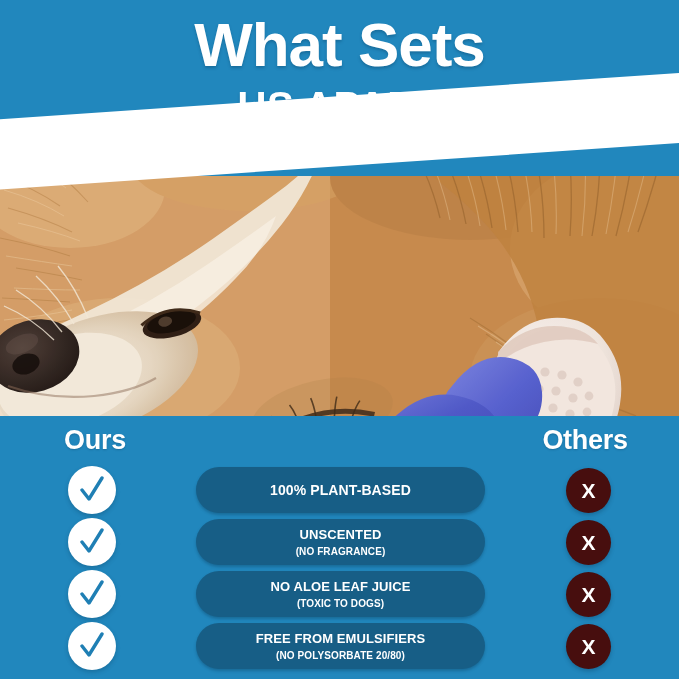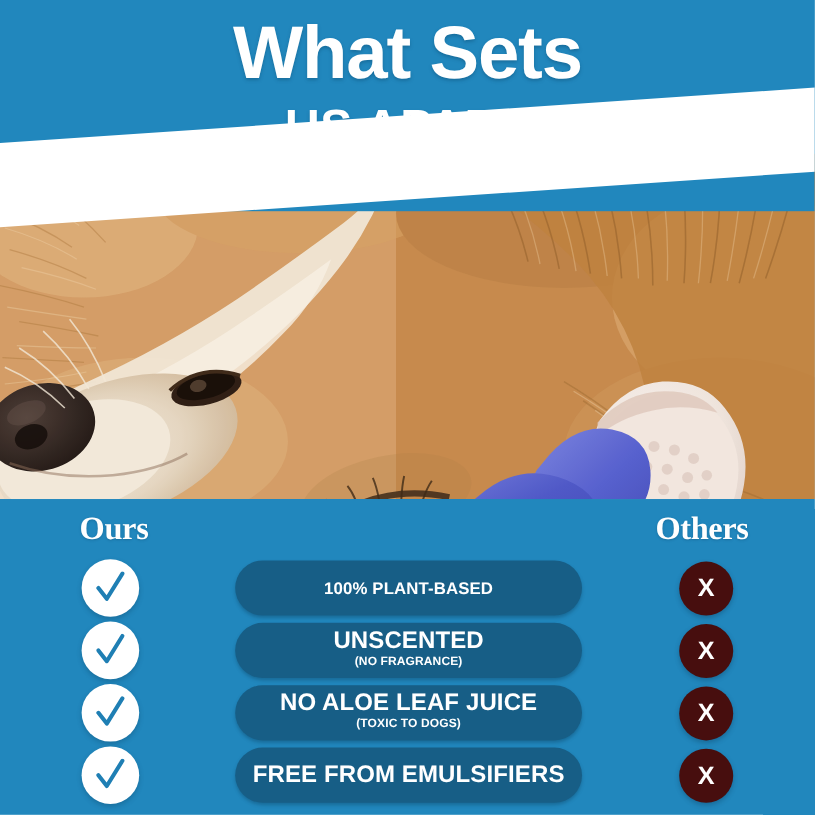--- a/index.html
+++ b/index.html
@@ -91,21 +91,20 @@
   }
   .col-head {
     position: absolute;
     color: #ffffff;
     font-size: 27px;
     line-height: 32px;
     font-weight: bold;
     text-align: center;
     letter-spacing: -0.3px;
     text-shadow: 0 1px 2px rgba(10,55,90,0.3);
-    font-family: Liberation Serif, serif;
   }
   .col-head.ours     { left: 20px;  width: 150px; }
   .col-head.features { left: 190px; width: 310px; }
   .col-head.others   { left: 510px; width: 150px; }
 
   .row {
     position: absolute;
     left: 0;
     width: 679px;
     height: 52px;
@@ -140,21 +139,21 @@
     background: #175e86;
     box-shadow: 0 2px 3px rgba(8,45,72,0.3);
     display: flex;
     flex-direction: column;
     align-items: center;
     justify-content: center;
     box-sizing: border-box;
   }
   .pill .main {
     color: #ffffff;
-    font-size: 20px;
+    font-size: 13px;
     line-height: 19px;
     font-weight: bold;
     letter-spacing: 0.1px;
     text-align: center;
     white-space: nowrap;
   }
   .pill .sub {
     color: #ffffff;
     font-size: 10px;
     line-height: 15px;
@@ -482,20 +481,21 @@
     </div>
 
     <div class="row r3">
       <div class="check-circle">
         <svg width="26" height="28" viewBox="0 0 26 28">
           <path d="M3 14 L10 23 L23 2" stroke="#1f7fb4" stroke-width="3.4" fill="none" stroke-linecap="round" stroke-linejoin="round"></path>
         </svg>
       </div>
       <div class="pill">
         <div class="main">FREE FROM EMULSIFIERS</div>
+        <div class="sub">(NO POLYSORBATE 20/80)</div>
       </div>
       <div class="x-circle">
         <span class="xmark">X</span>
       </div>
     </div>
 
   </div>
 </div>
 
 </body></html>

